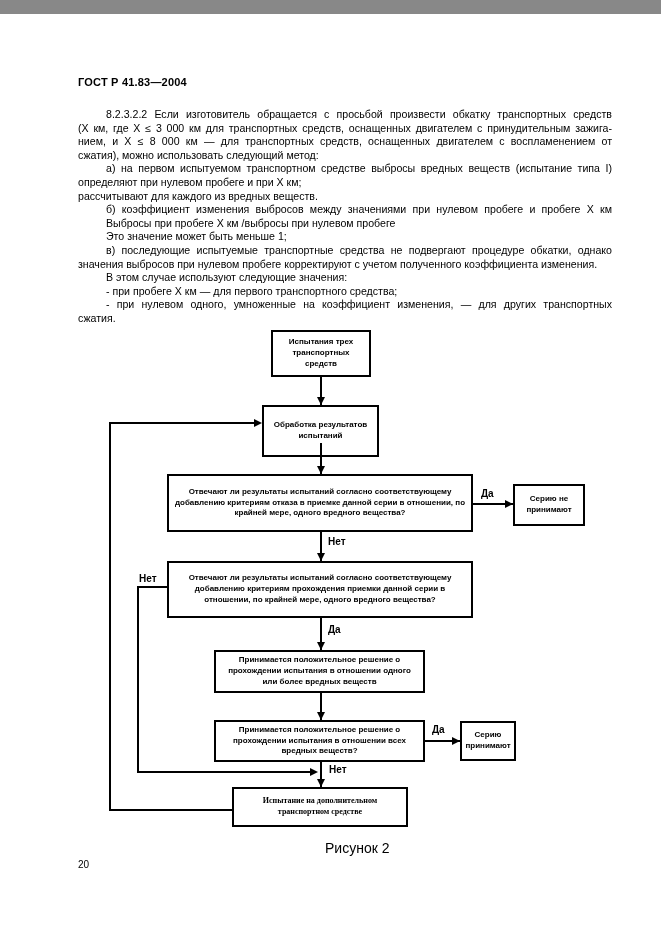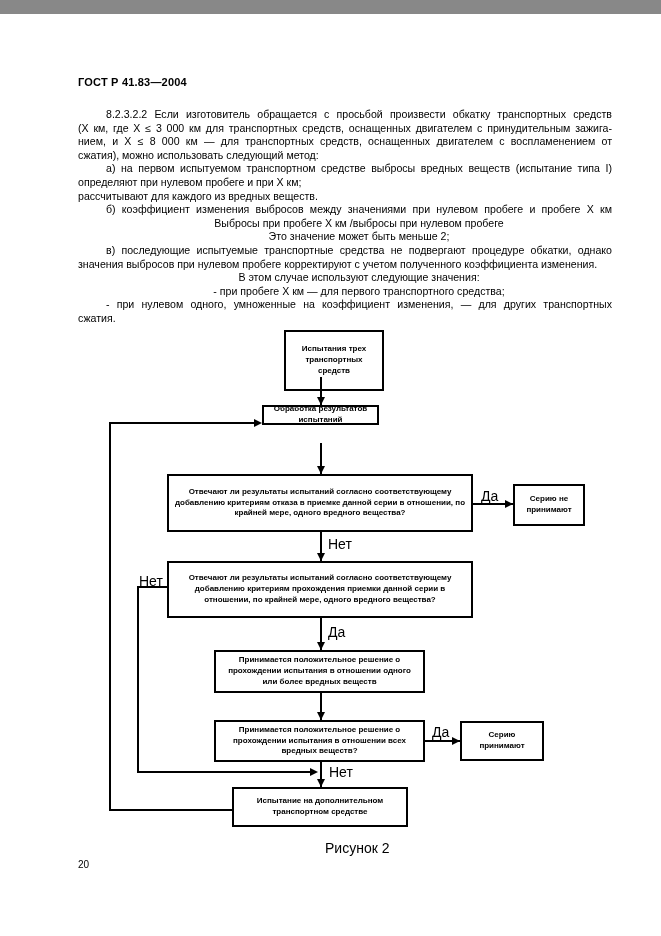--- a/index.html
+++ b/index.html
@@ -11,35 +11,35 @@
   .doc-header {
     position:absolute; left:78px; top:62px;
     font-size:11px; font-weight:bold; letter-spacing:0.2px;
   }
   .body-text {
     position:absolute; left:78px; top:94px; width:534px;
     font-size:10.6px; line-height:13.6px;
   }
   .line { white-space:normal; }
   .line.j { text-align:justify; text-align-last:justify; }
-  .line.i { text-indent:28px;text-align:center; }
+  .line.i { text-indent:28px; }
 
   
   .fbox {
     position:absolute; box-sizing:border-box;
     border:2px solid #000; background:#fff;
     display:flex; align-items:center; justify-content:center;
     text-align:center; font-size:8px; font-weight:bold;
     line-height:1.35; padding:2px 4px;
   }
   .fline { position:absolute; background:#000; }
   .arr { position:absolute; width:0; height:0; }
   .arr.down { border-left:4px solid transparent; border-right:4px solid transparent; border-top:8px solid #000; }
   .arr.right { border-top:4px solid transparent; border-bottom:4px solid transparent; border-left:8px solid #000; }
-  .flabel { position:absolute; font-size:14px; font-weight:normal; }
+  .flabel { position:absolute; font-size:10px; font-weight:bold; }
 
   .fig-caption { position:absolute; left:325px; top:826px; font-size:14px; }
   .page-number { position:absolute; left:78px; top:845px; font-size:10px; }
 </style>
 </head>
 <body>
 
 <div class="page">
 
   <div class="doc-header">ГОСТ Р 41.83—2004</div>
@@ -47,46 +47,46 @@
   <div class="body-text">
     <div class="line i j">8.2.3.2.2 Если изготовитель обращается с просьбой произвести обкатку транспортных средств</div>
     <div class="line j">(X км, где X ≤ 3 000 км для транспортных средств, оснащенных двигателем с принудительным зажига-</div>
     <div class="line j">нием, и X ≤ 8 000 км — для транспортных средств, оснащенных двигателем с воспламенением от</div>
     <div class="line">сжатия), можно использовать следующий метод:</div>
     <div class="line i j">а) на первом испытуемом транспортном средстве выбросы вредных веществ (испытание типа I)</div>
     <div class="line">определяют при нулевом пробеге и при X км;</div>
     <div class="line">рассчитывают для каждого из вредных веществ.</div>
     <div class="line i j">б) коэффициент изменения выбросов между значениями при нулевом пробеге и пробеге X км</div>
     <div class="line i">Выбросы при пробеге X км /выбросы при нулевом пробеге</div>
-    <div class="line i">Это значение может быть меньше 2;</div>
+    <div class="line i">Это значение может быть меньше 1;</div>
     <div class="line i j">в) последующие испытуемые транспортные средства не подвергают процедуре обкатки, однако</div>
     <div class="line">значения выбросов при нулевом пробеге корректируют с учетом полученного коэффициента изменения.</div>
     <div class="line i">В этом случае используют следующие значения:</div>
     <div class="line i">- при пробеге X км — для первого транспортного средства;</div>
     <div class="line i j">- при нулевом одного, умноженные на коэффициент изменения, — для других транспортных</div>
     <div class="line">сжатия.</div>
   </div>
 
-  <div class="fbox" style="left:284px; top:316px; width:100px; height:61px;">Испытания трех транспортных средств</div>
+  <div class="fbox" style="left:271px; top:316px; width:100px; height:47px;">Испытания трех транспортных средств</div>
 
-  <div class="fbox" style="left:262px; top:391px; width:117px; height:20px;">Обработка результатов испытаний</div>
+  <div class="fbox" style="left:262px; top:391px; width:117px; height:52px;">Обработка результатов испытаний</div>
 
   <div class="fbox" style="left:167px; top:460px; width:306px; height:58px;">Отвечают ли результаты испытаний согласно соответствующему добавлению критериям отказа в приемке данной серии в отношении, по крайней мере, одного вредного вещества?</div>
 
   <div class="fbox" style="left:513px; top:470px; width:72px; height:42px;">Серию не принимают</div>
 
   <div class="fbox" style="left:167px; top:547px; width:306px; height:57px;">Отвечают ли результаты испытаний согласно соответствующему добавлению критериям прохождения приемки данной серии в отношении, по крайней мере, одного вредного вещества?</div>
 
   <div class="fbox" style="left:214px; top:636px; width:211px; height:43px;">Принимается положительное решение о прохождении испытания в отношении одного или более вредных веществ</div>
 
   <div class="fbox" style="left:214px; top:706px; width:211px; height:42px;">Принимается положительное решение о прохождении испытания в отношении всех вредных веществ?</div>
 
-  <div class="fbox" style="left:460px; top:707px; width:84px; height:40px;">Серию принимают</div>
+  <div class="fbox" style="left:460px; top:707px; width:56px; height:40px;">Серию принимают</div>
 
-  <div class="fbox" style="left:232px; top:773px; width:176px; height:40px;">Испытание на дополнительном транспортном средстве</div>
+  <div class="fbox" style="left:232px; top:773px; width:176px; height:40px;font-family:Liberation Serif, serif;">Испытание на дополнительном транспортном средстве</div>
 
   <div class="fline" style="left:320px; top:363px; width:2px; height:28px;"></div>
   <div class="arr down" style="left:317px; top:383px;"></div>
 
   <div class="fline" style="left:320px; top:429px; width:2px; height:31px;"></div>
   <div class="arr down" style="left:317px; top:452px;"></div>
 
   <div class="fline" style="left:473px; top:489px; width:40px; height:2px;"></div>
   <div class="arr right" style="left:505px; top:486px;"></div>
   <div class="flabel" style="left:481px; top:474px;">Да</div>

